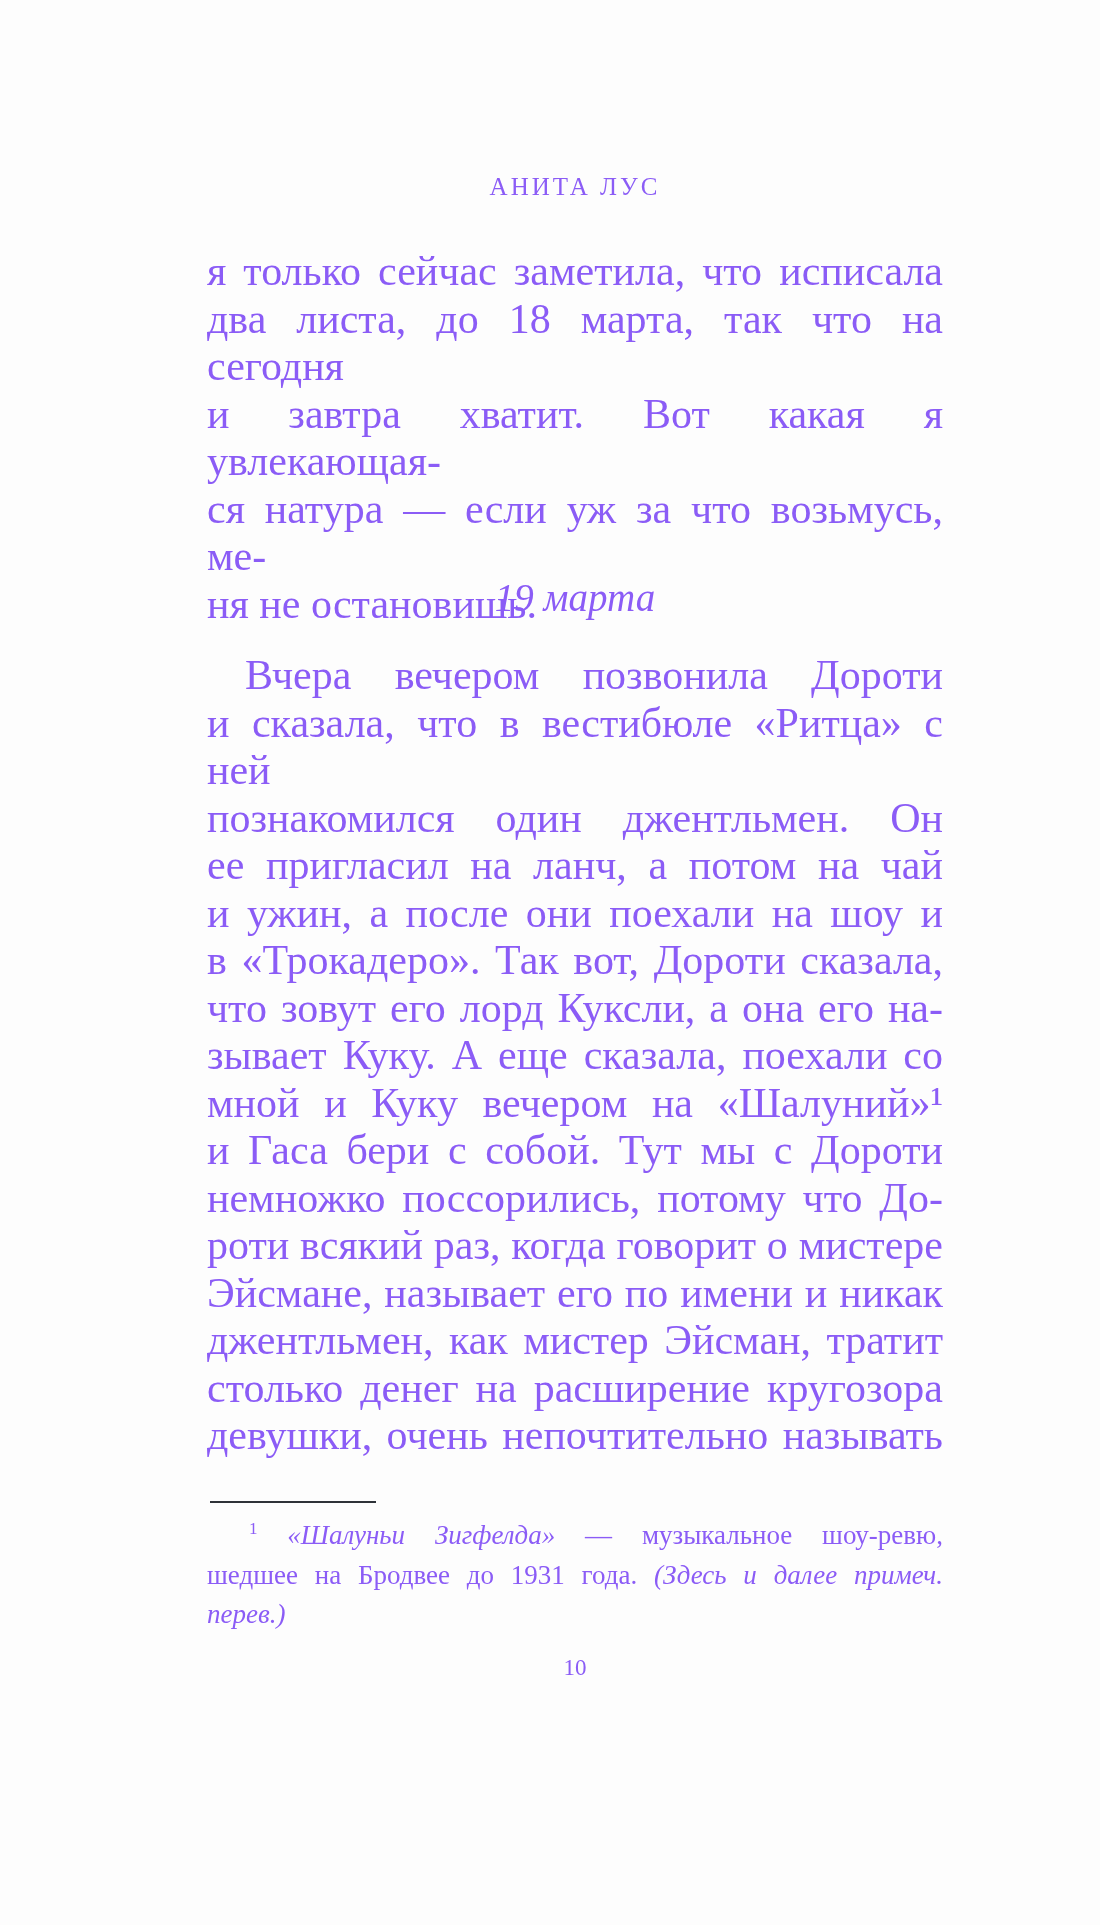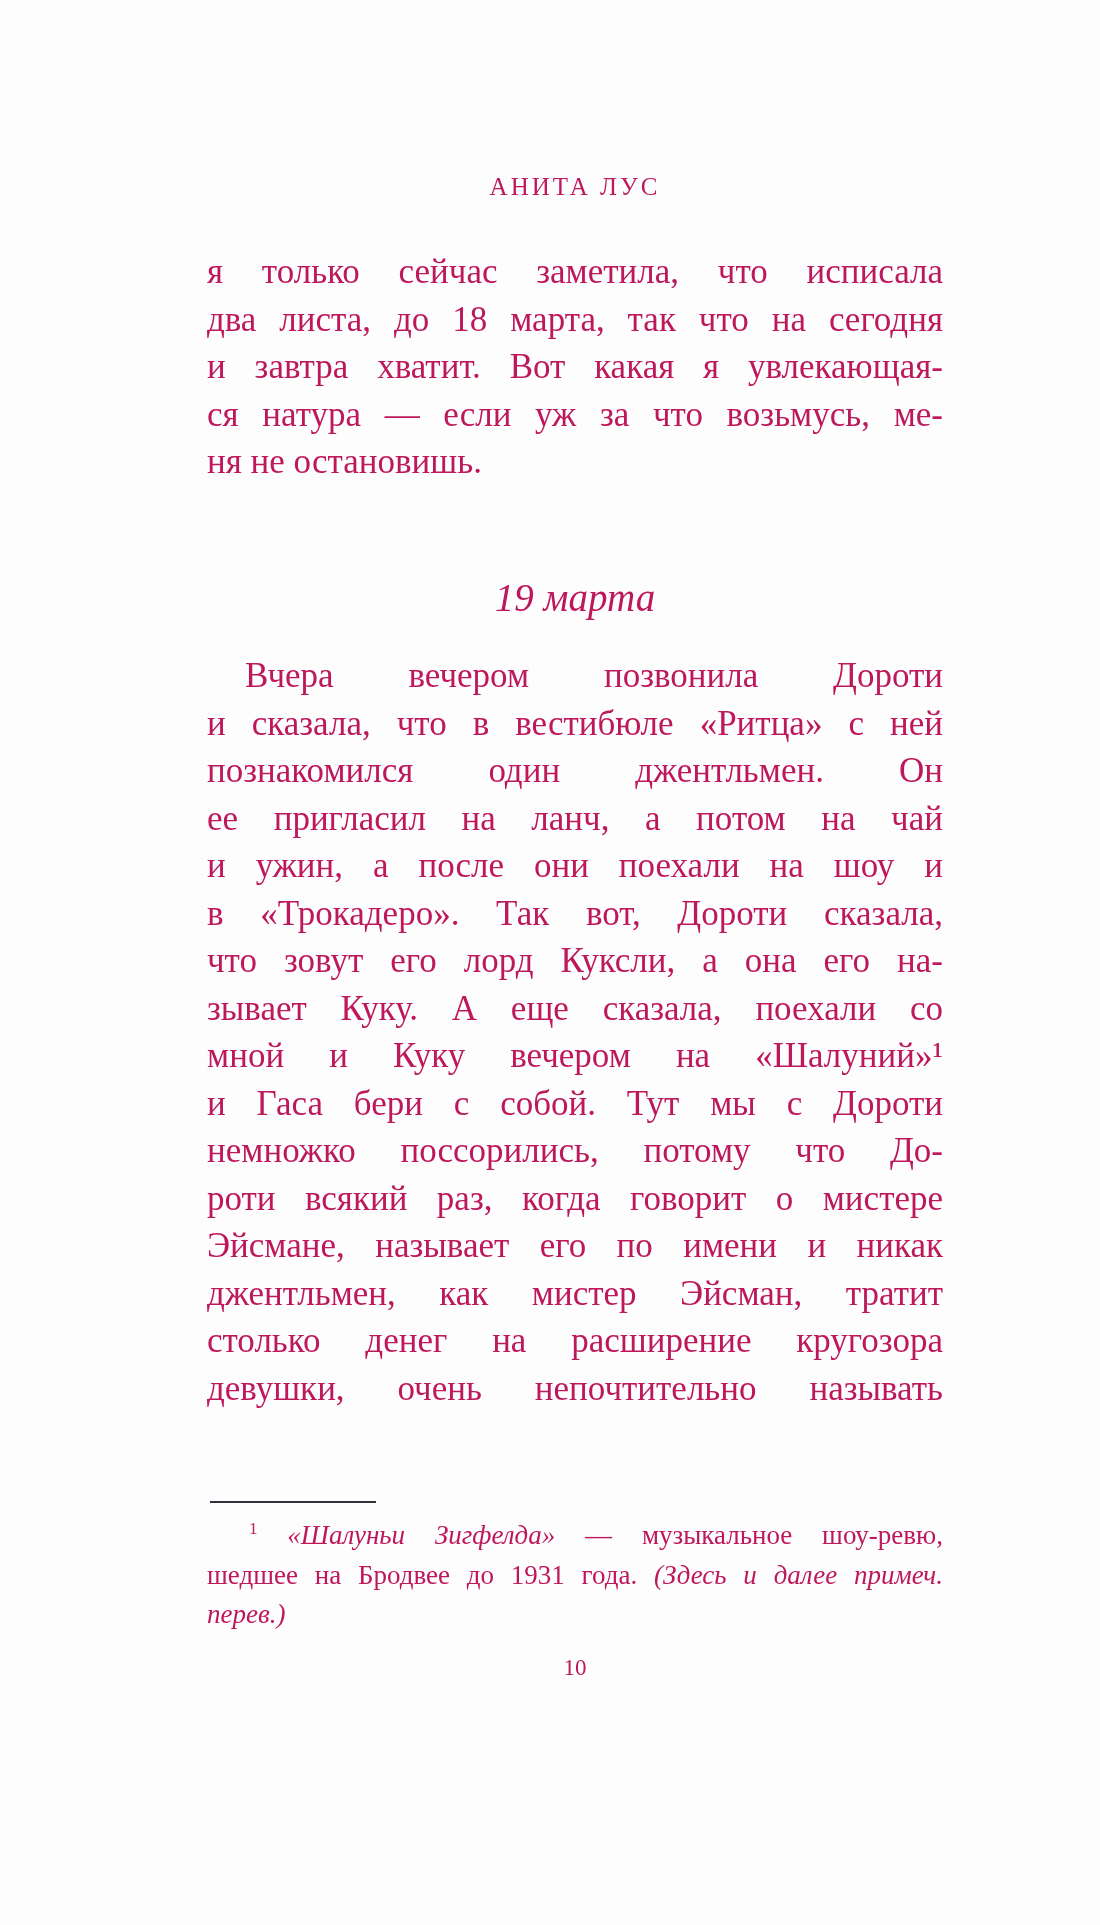--- a/index.html
+++ b/index.html
@@ -2,36 +2,36 @@
 <html><head>
 <meta charset="utf-8">
 <style>
   html,body{margin:0;padding:0;background:#e9e9e9;}
   .page{
     position:relative;
     width:1100px;height:1925px;
     margin:0 auto;
     background:#fdfdfd;
     font-family:"Liberation Serif","DejaVu Serif",serif;
-    color:#be185d;
+    color:#8b5cf6;
     overflow:hidden;
   }
   .running-header{
     position:absolute;
     top:172px;left:207px;width:736px;
     text-align:center;
     font-size:25px;
     letter-spacing:3px;
     line-height:30px;
     white-space:nowrap;
   }
   .body-block{
     position:absolute;
     left:207px;width:736px;
-    font-size:35px;
+    font-size:42px;
     line-height:47.5px;
   }
   .para-1{top:248px;}
   .para-2{top:652px;}
   .date-heading{
     position:absolute;
     top:578px;left:207px;width:736px;
     text-align:center;
     font-style:italic;
     font-size:39px;

